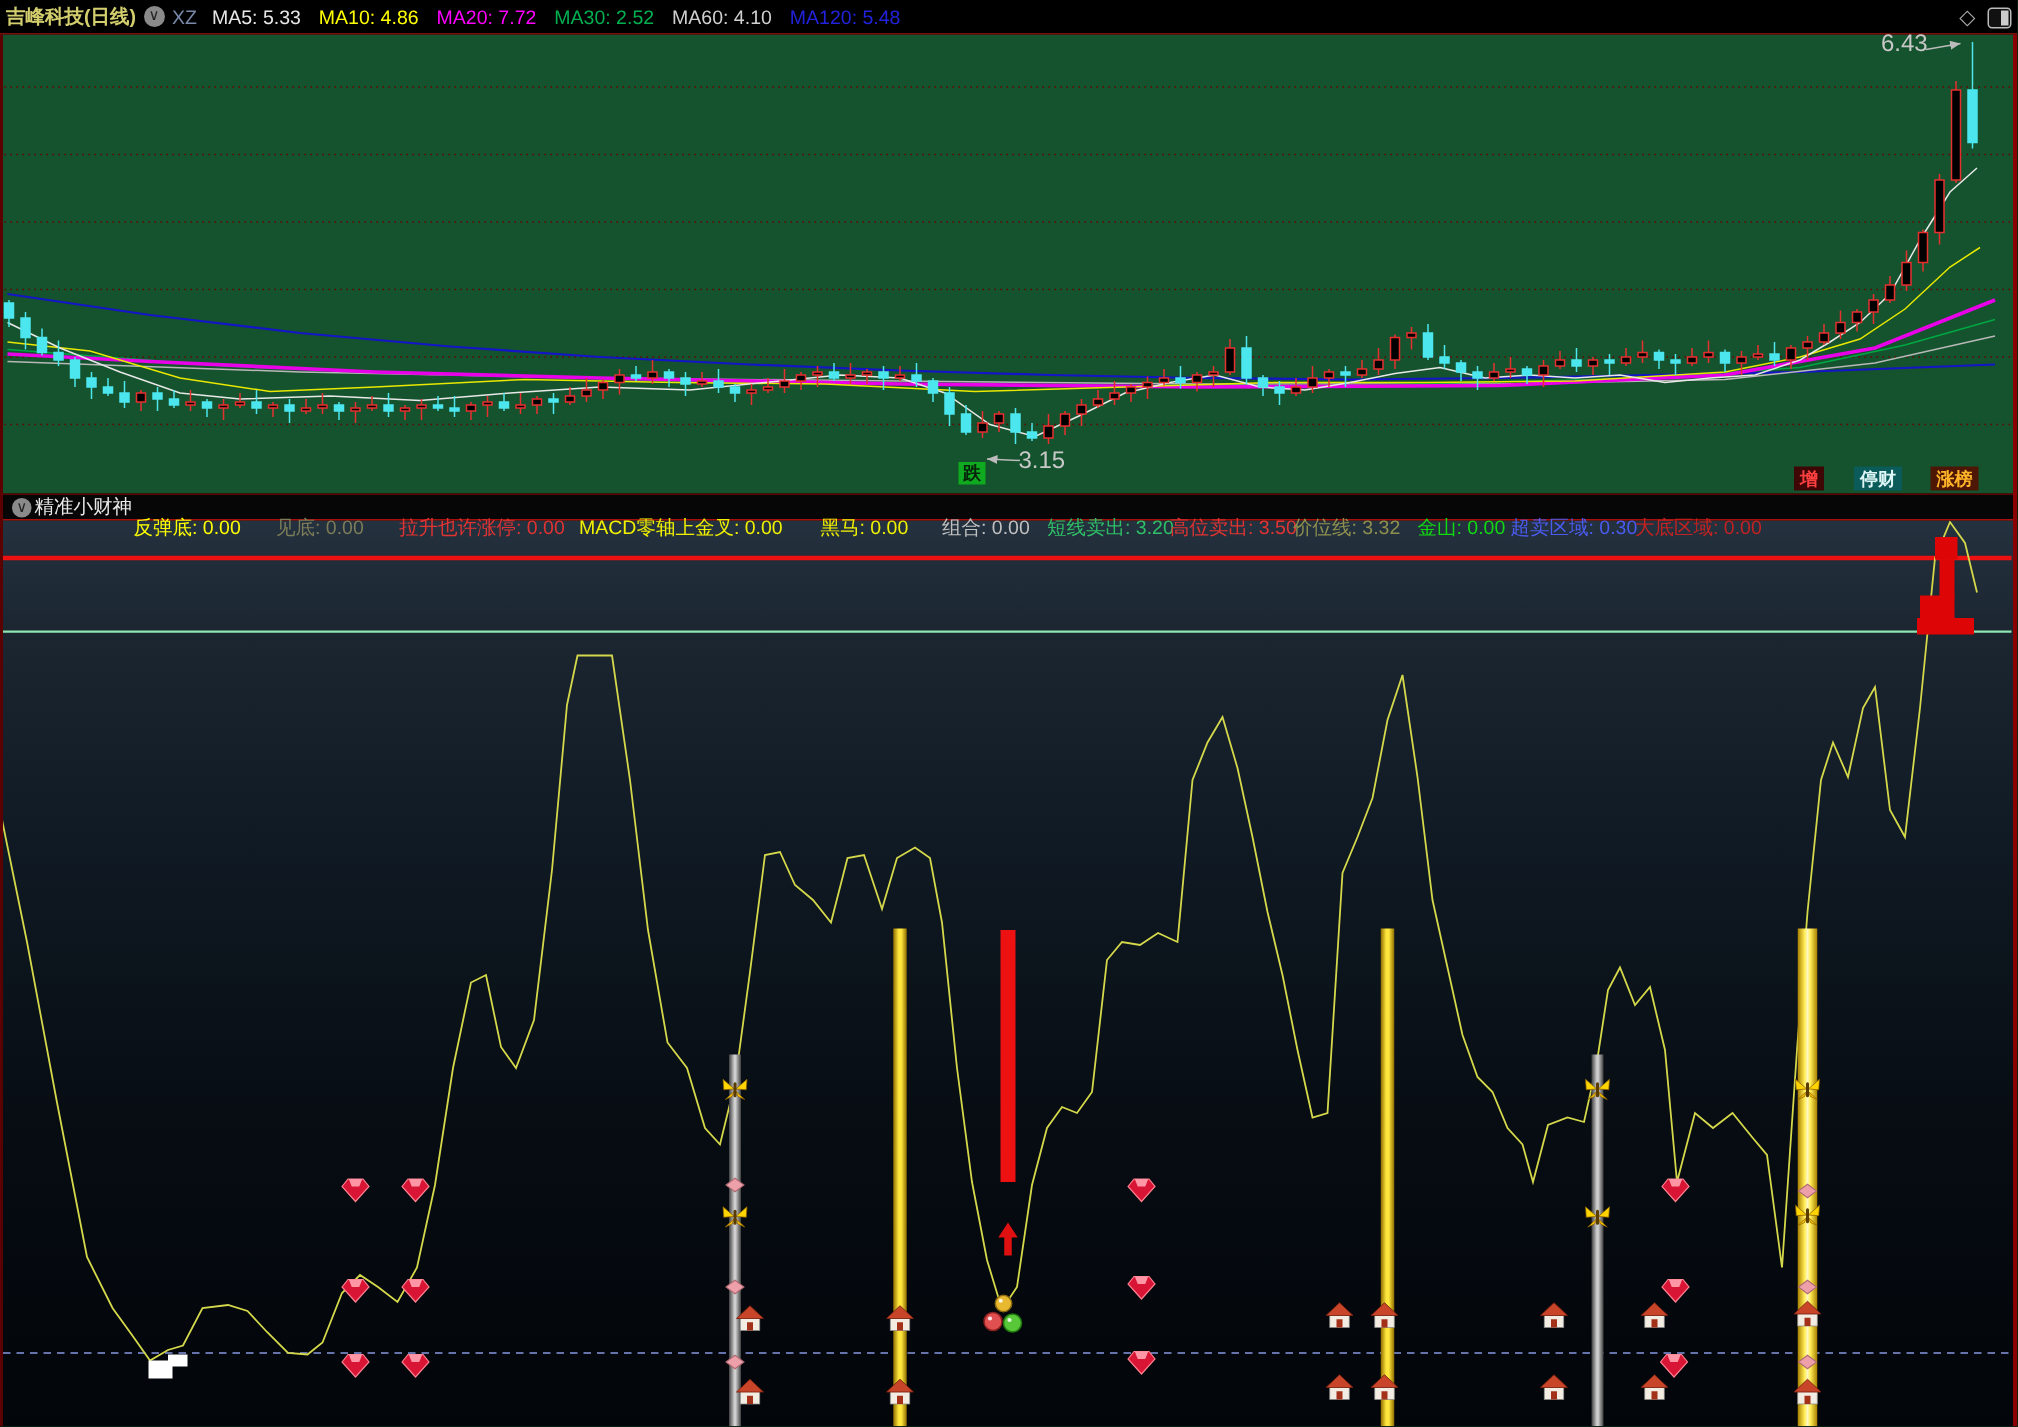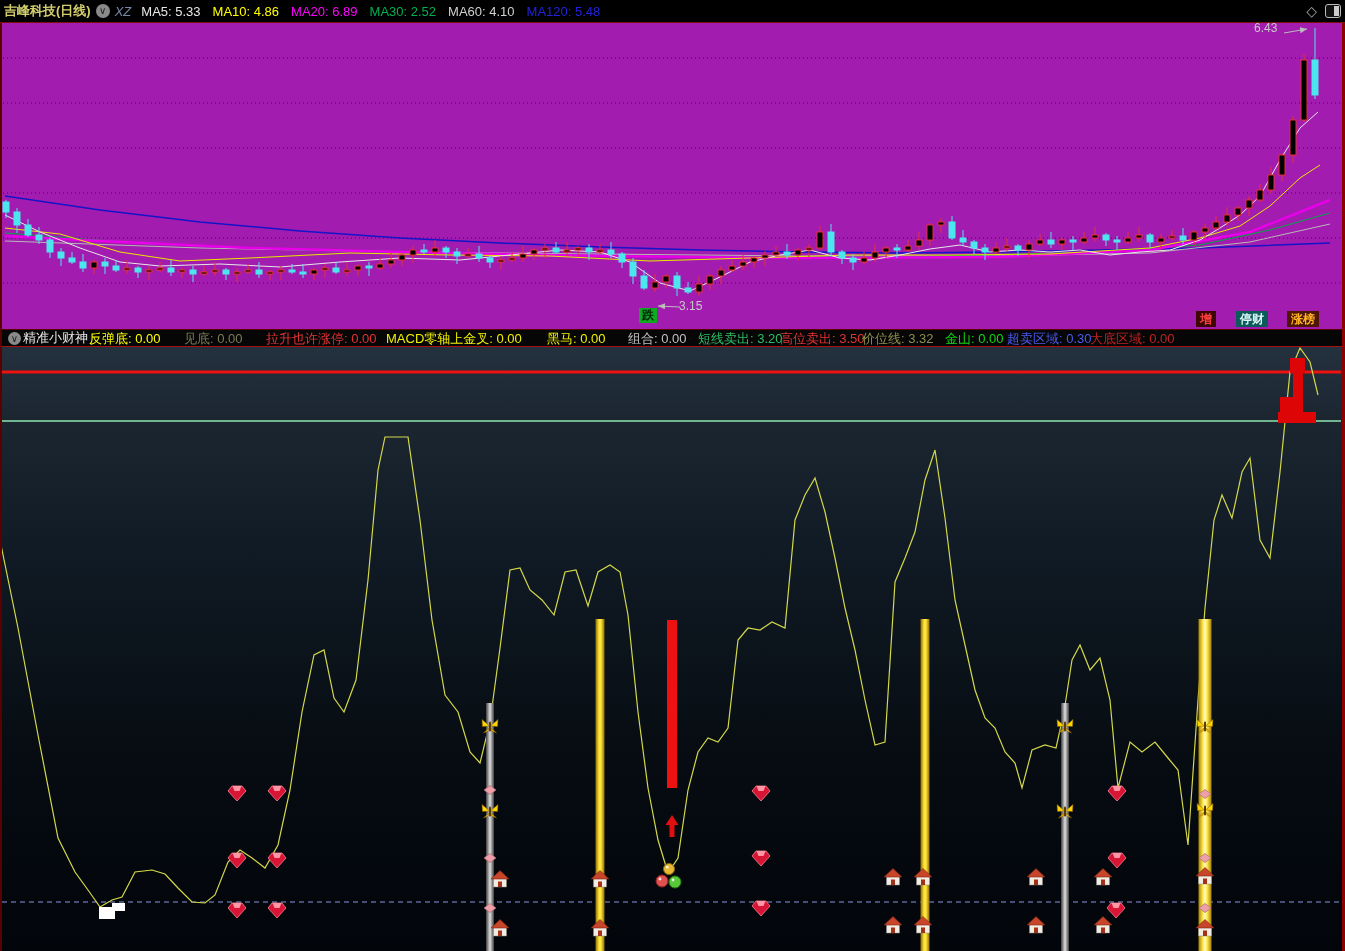--- a/index.html
+++ b/index.html
@@ -1,43 +1,43 @@
 <!DOCTYPE html>
 <html><head>
 <meta charset="utf-8">
 <style>
   html,body{margin:0;padding:0;background:#000;}
-  #screen{position:relative;width:1345px;height:951px;background:#a21caf;overflow:hidden;
+  #screen{position:relative;width:1345px;height:951px;background:#14532d;overflow:hidden;
           font-family:"Liberation Sans","DejaVu Sans",sans-serif;}
   
   #titlebar{position:absolute;left:0;top:0;width:1345px;height:23px;background:#000;
             border-bottom:1px solid #7e0e0e;display:flex;align-items:center;font-size:13px;box-sizing:border-box;}
   #stock-title{color:#d4cf6e;margin-left:4px;font-weight:bold;}
   .circle-icon{display:inline-flex;align-items:center;justify-content:center;width:14px;height:14px;
                border-radius:50%;background:#8a8a8a;color:#222;font-size:10px;line-height:1;margin:0 5px;}
-  #xz-tag{color:#7888a8;margin-right:10px;font-style:italic;}
+  #xz-tag{color:#7888a8;margin-right:10px;}
   #ma-labels span{margin-right:12px;}
   #win-icons{position:absolute;right:4px;top:3px;display:flex;align-items:center;gap:8px;}
   #diamond-icon{color:#aaa;font-size:14px;cursor:default;}
   #panel-icon{width:14px;height:12px;border:1px solid #bbb;border-radius:3px;position:relative;background:#111;}
   #panel-icon div{position:absolute;right:1px;top:1px;bottom:1px;width:5px;background:#ccc;}
   
   #side-borders{position:absolute;left:0;top:23px;width:1345px;height:928px;box-sizing:border-box;
                 border-left:2px solid #5a0000;border-right:3px solid #8b0000;pointer-events:none;}
   #lower-bg{position:absolute;left:0;top:347px;width:1345px;height:604px;
             background:linear-gradient(180deg,#24313e 0%,#1b2631 12%,#101a24 35%,#070d13 65%,#02050a 100%);}
   #chart-svg{position:absolute;left:0;top:0;pointer-events:none;}
   
   #indbar{position:absolute;left:0;top:329px;width:1345px;height:18px;background:#060606;box-sizing:border-box;
           border-top:1px solid #5a0000;border-bottom:1px solid #a81010;font-size:13px;line-height:16px;}
   #indbar .circle-icon{position:absolute;left:3px;top:2px;width:13px;height:13px;}
   #ind-name{position:absolute;left:23px;color:#e8e8e8;}
-  .ind-field{position:absolute;top:1px;white-space:nowrap;}
+  .ind-field{position:absolute;top:14px;white-space:nowrap;}
   
-  .px-label{position:absolute;color:#c8c8c8;font-size:12px;}
+  .px-label{position:absolute;color:#c8c8c8;font-size:16px;}
   #dip-tag{position:absolute;background:#0faa20;color:#06230a;font-size:12px;font-weight:bold;
            padding:1px 3px;line-height:13px;}
   .mini-tag{position:absolute;top:311px;font-size:12px;line-height:14px;padding:1px 4px;font-weight:bold;}
 </style>
 </head>
 <body>
 
 <div id="screen">
 
   <div id="lower-bg"></div>
@@ -407,21 +407,21 @@
         <circle cx="660" cy="879" r="1.4" fill="#ffffff" opacity="0.85"></circle>
         <circle cx="675" cy="882" r="6" fill="#58c838" stroke="#207a10" stroke-width="1"></circle>
         <circle cx="673" cy="880" r="1.4" fill="#ffffff" opacity="0.85"></circle>
       </g>
   </svg>
 
   <div id="titlebar">
     <span id="stock-title">吉峰科技(日线)</span>
     <span class="circle-icon">∨</span>
     <span id="xz-tag">XZ</span>
-    <span id="ma-labels"><span style="color: rgb(232, 232, 232);">MA5: 5.33</span><span style="color: rgb(255, 255, 0);">MA10: 4.86</span><span style="color: rgb(255, 0, 255);">MA20: 6.89</span><span style="color: rgb(0, 176, 80);">MA30: 2.52</span><span style="color: rgb(208, 208, 208);">MA60: 4.10</span><span style="color: rgb(34, 34, 221);">MA120: 5.48</span></span>
+    <span id="ma-labels"><span style="color: rgb(232, 232, 232);">MA5: 5.33</span><span style="color: rgb(255, 255, 0);">MA10: 4.86</span><span style="color: rgb(255, 0, 255);">MA20: 7.72</span><span style="color: rgb(0, 176, 80);">MA30: 2.52</span><span style="color: rgb(208, 208, 208);">MA60: 4.10</span><span style="color: rgb(34, 34, 221);">MA120: 5.48</span></span>
     <span id="win-icons">
       <span id="diamond-icon">◇</span>
       <span id="panel-icon">
           <div></div>
         </span>
     </span>
   </div>
 
   <div id="peak-label" class="px-label" style="left: 1254px; top: 21px;">6.43</div>
   <div id="dip-label" class="px-label" style="left: 679px; top: 299px;">3.15</div>

